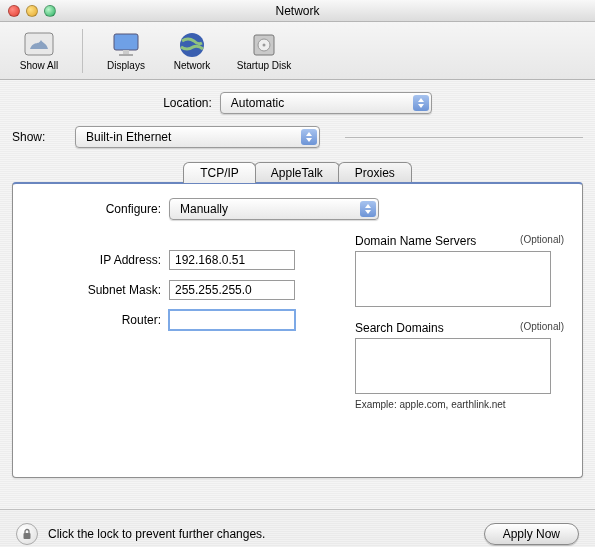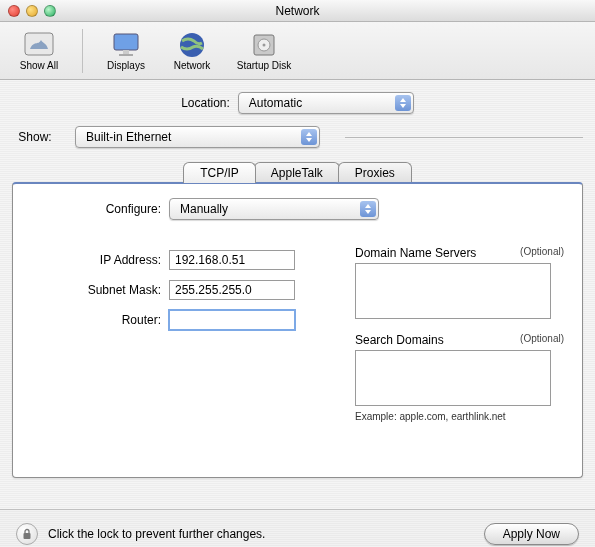--- a/index.html
+++ b/index.html
@@ -38,21 +38,21 @@
   .tb-item { display: flex; flex-direction: column; align-items: center; width: 58px; font-size: 10px; cursor: default; }
   .tb-item.wide { width: 70px; }
   .tb-divider { width: 1px; height: 44px; background: #c0c0c0; margin: 0 6px; }
   .tb-icon { width: 32px; height: 30px; display: flex; align-items: center; justify-content: center; }
   .content { padding: 8px 12px 0; }
   .row { display: flex; align-items: center; margin-bottom: 10px; }
   .loc-row { justify-content: center; gap: 8px; margin-top: 4px; margin-bottom: 12px; }
   .show-row { gap: 17px; margin-bottom: 14px; align-items: center; }
   .show-row .select { flex: 0 0 245px; }
   .show-line { flex: 1; border-top: 1px solid #b8b8b8; margin-left: 8px; }
-  .label { font-size: 12px; text-align: center; }
+  .label { font-size: 12px; text-align: left; }
   .select {
     position: relative;
     background: linear-gradient(#ffffff,#e8e8e8);
     border: 1px solid #9a9a9a;
     border-radius: 4px;
     height: 22px;
     display: flex;
     align-items: center;
     padding: 0 24px 0 10px;
     font-size: 12px;
@@ -60,21 +60,21 @@
   }
   .select .arrows {
     position: absolute; right: 2px; top: 2px; bottom: 2px; width: 16px;
     background: linear-gradient(#a7c3ef,#6d94d6);
     border-radius: 3px;
     display: flex; flex-direction: column; align-items: center; justify-content: center;
   }
   .select .arrows::before, .select .arrows::after { content:""; width:0; height:0; border-left:3px solid transparent; border-right:3px solid transparent; }
   .select .arrows::before { border-bottom: 4px solid #fff; margin-bottom: 1px; }
   .select .arrows::after { border-top: 4px solid #fff; margin-top: 1px; }
-  .loc-select { width: 176px; }
+  .loc-select { width: 212px; }
   .tabs { display: flex; justify-content: center; margin-bottom: -1px; }
   .tab {
     border: 1px solid #8f8f8f;
     border-bottom: none;
     background: linear-gradient(#f6f6f6,#e0e0e0);
     padding: 3px 16px;
     font-size: 12px;
     border-radius: 6px 6px 0 0;
     margin: 0 -1px;
     cursor: default;
@@ -101,21 +101,21 @@
     border: 1px solid #9a9a9a;
     padding: 0 5px;
     font-size: 12px;
     background: #fff;
   }
   .ip-input { width: 126px; }
   .conf-select { width: 210px; }
   .two-col { display: flex; gap: 28px; margin-top: 4px; }
   .left-col { width: 296px; }
   .right-col { flex: 1; }
-  .sect-head { display: flex; justify-content: space-between; font-size: 12px; margin-bottom: 3px; margin-top: 16px; }
+  .sect-head { display: flex; justify-content: space-between; font-size: 12px; margin-bottom: 3px; margin-top: 4px; }
   .sect-head .opt { font-size: 10px; color: #444; }
   textarea {
     width: 196px; height: 56px;
     border: 1px solid #9a9a9a;
     resize: none;
     font-family: inherit;
     font-size: 11px;
     padding: 3px;
   }
   .example { font-size: 10px; color: #333; margin-top: 3px; }

